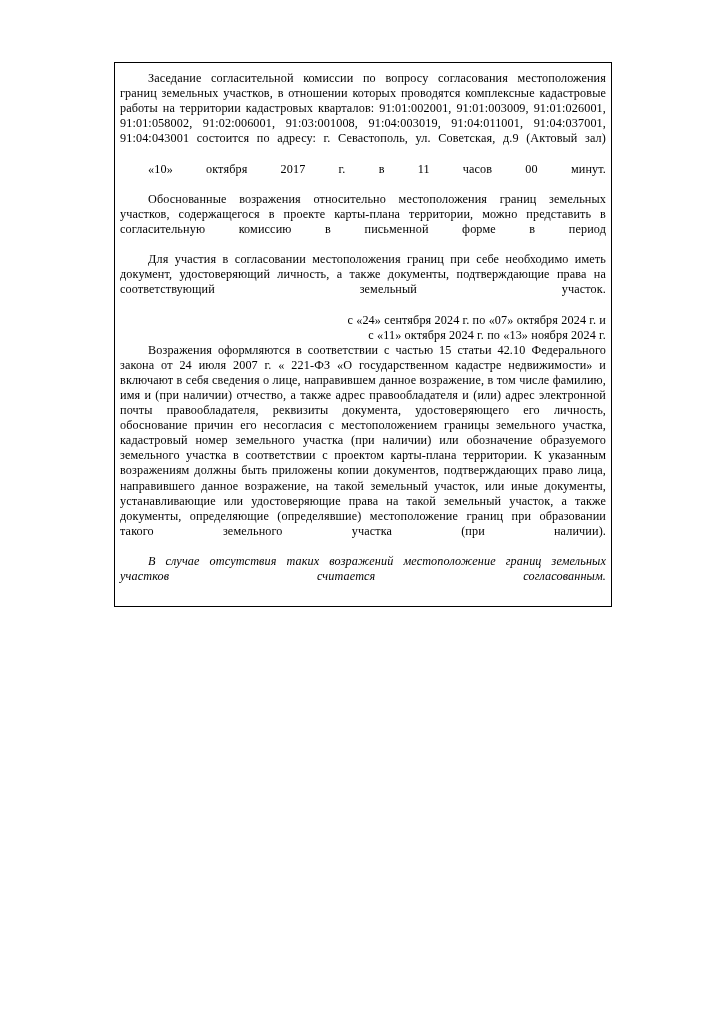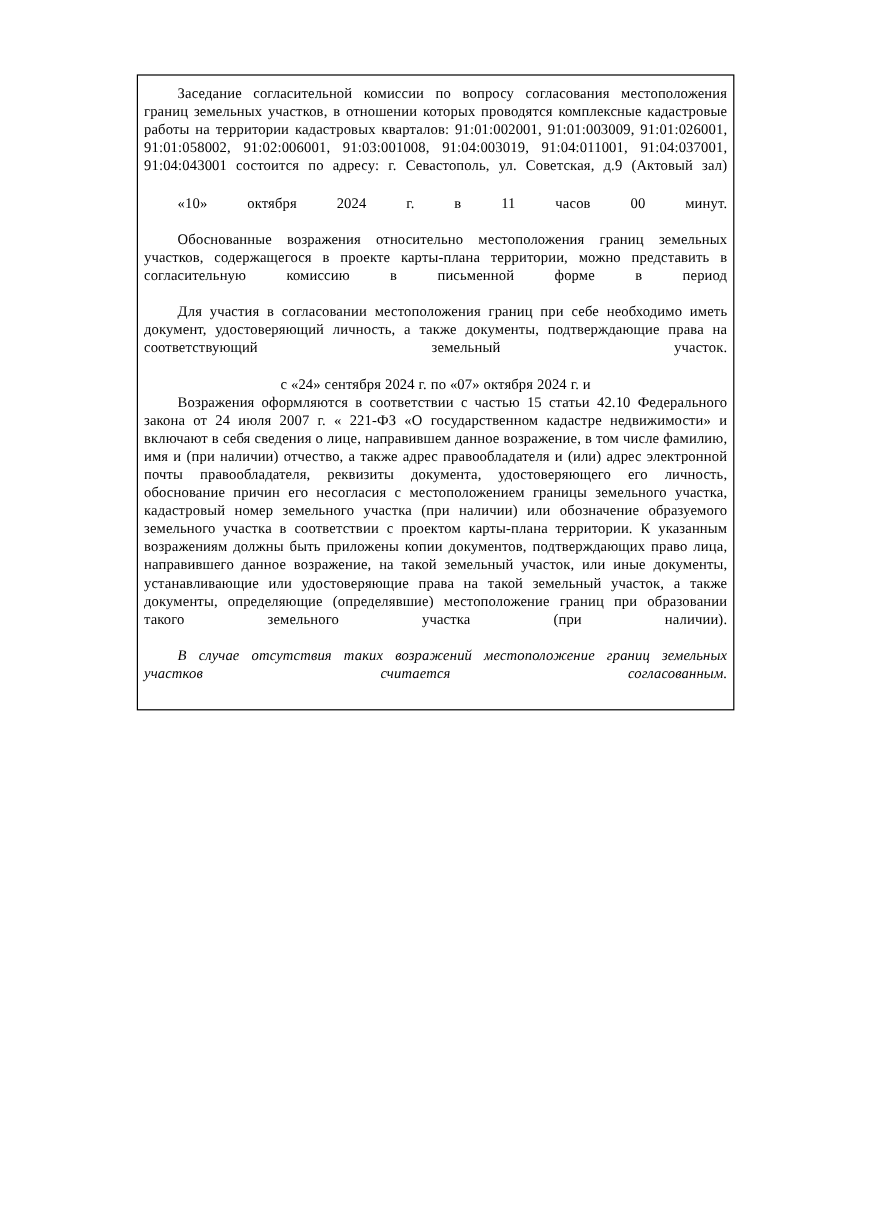--- a/index.html
+++ b/index.html
@@ -41,21 +41,21 @@
     letter-spacing: 0.01em;
   }
   .para {
     margin: 0;
     text-indent: 28px;
     text-align: justify;
   }
   .para-noindent {
     margin: 0;
     text-indent: 0;
-    text-align: center;
+    text-align: right;
   }
   .para-last-left {
     margin: 0;
     text-indent: 28px;
     text-align: justify;
     font-style: italic;
   }
   
   .para::after,
   .para-last-left::after {
@@ -67,28 +67,29 @@
 </head>
 <body>
 
 <div class="page">
 
   <div class="notice-box">
     <div class="body-text">
 
       <p class="para">Заседание согласительной комиссии по вопросу согласования местоположения границ земельных участков, в отношении которых проводятся комплексные кадастровые работы на территории кадастровых кварталов: 91:01:002001, 91:01:003009, 91:01:026001, 91:01:058002, 91:02:006001,    91:03:001008,    91:04:003019,    91:04:011001,    91:04:037001,    91:04:043001 состоится по адресу: г. Севастополь, ул. Советская, д.9 (Актовый зал)</p>
 
-      <p class="para">«10» октября 2024 г. в 11 часов 00 минут.</p>
+      <p class="para">«10» октября 2017 г. в 11 часов 00 минут.</p>
 
       <p class="para">Обоснованные возражения относительно местоположения границ земельных участков, содержащегося в проекте карты-плана территории, можно представить в согласительную комиссию в письменной форме в период</p>
 
       <p class="para">Для участия в согласовании местоположения границ при себе необходимо иметь документ, удостоверяющий личность, а также документы, подтверждающие права на соответствующий земельный участок.</p>
 
       <p class="para-noindent">с «24» сентября 2024 г. по «07» октября 2024 г. и</p>
 
+      <p class="para-noindent">с «11» октября 2024 г. по «13» ноября 2024 г.</p>
 
       <p class="para">Возражения оформляются в соответствии с частью 15 статьи 42.10 Федерального закона от 24 июля 2007 г. « 221-ФЗ «О государственном кадастре недвижимости» и включают в себя сведения о лице, направившем данное возражение, в том числе фамилию, имя и (при наличии) отчество, а также адрес правообладателя и (или) адрес электронной почты правообладателя, реквизиты документа, удостоверяющего его личность, обоснование причин его несогласия с местоположением границы земельного участка, кадастровый номер земельного участка (при наличии) или обозначение образуемого земельного участка в соответствии с проектом карты-плана территории. К указанным возражениям должны быть приложены копии документов, подтверждающих право лица, направившего данное возражение, на такой земельный участок, или иные документы, устанавливающие или удостоверяющие права на такой земельный участок, а также документы, определяющие (определявшие) местоположение границ при образовании такого земельного участка (при наличии).</p>
 
       <p class="para-last-left">В случае отсутствия таких возражений местоположение границ земельных участков считается согласованным.</p>
 
     </div>
   </div>
 
 </div>
 

